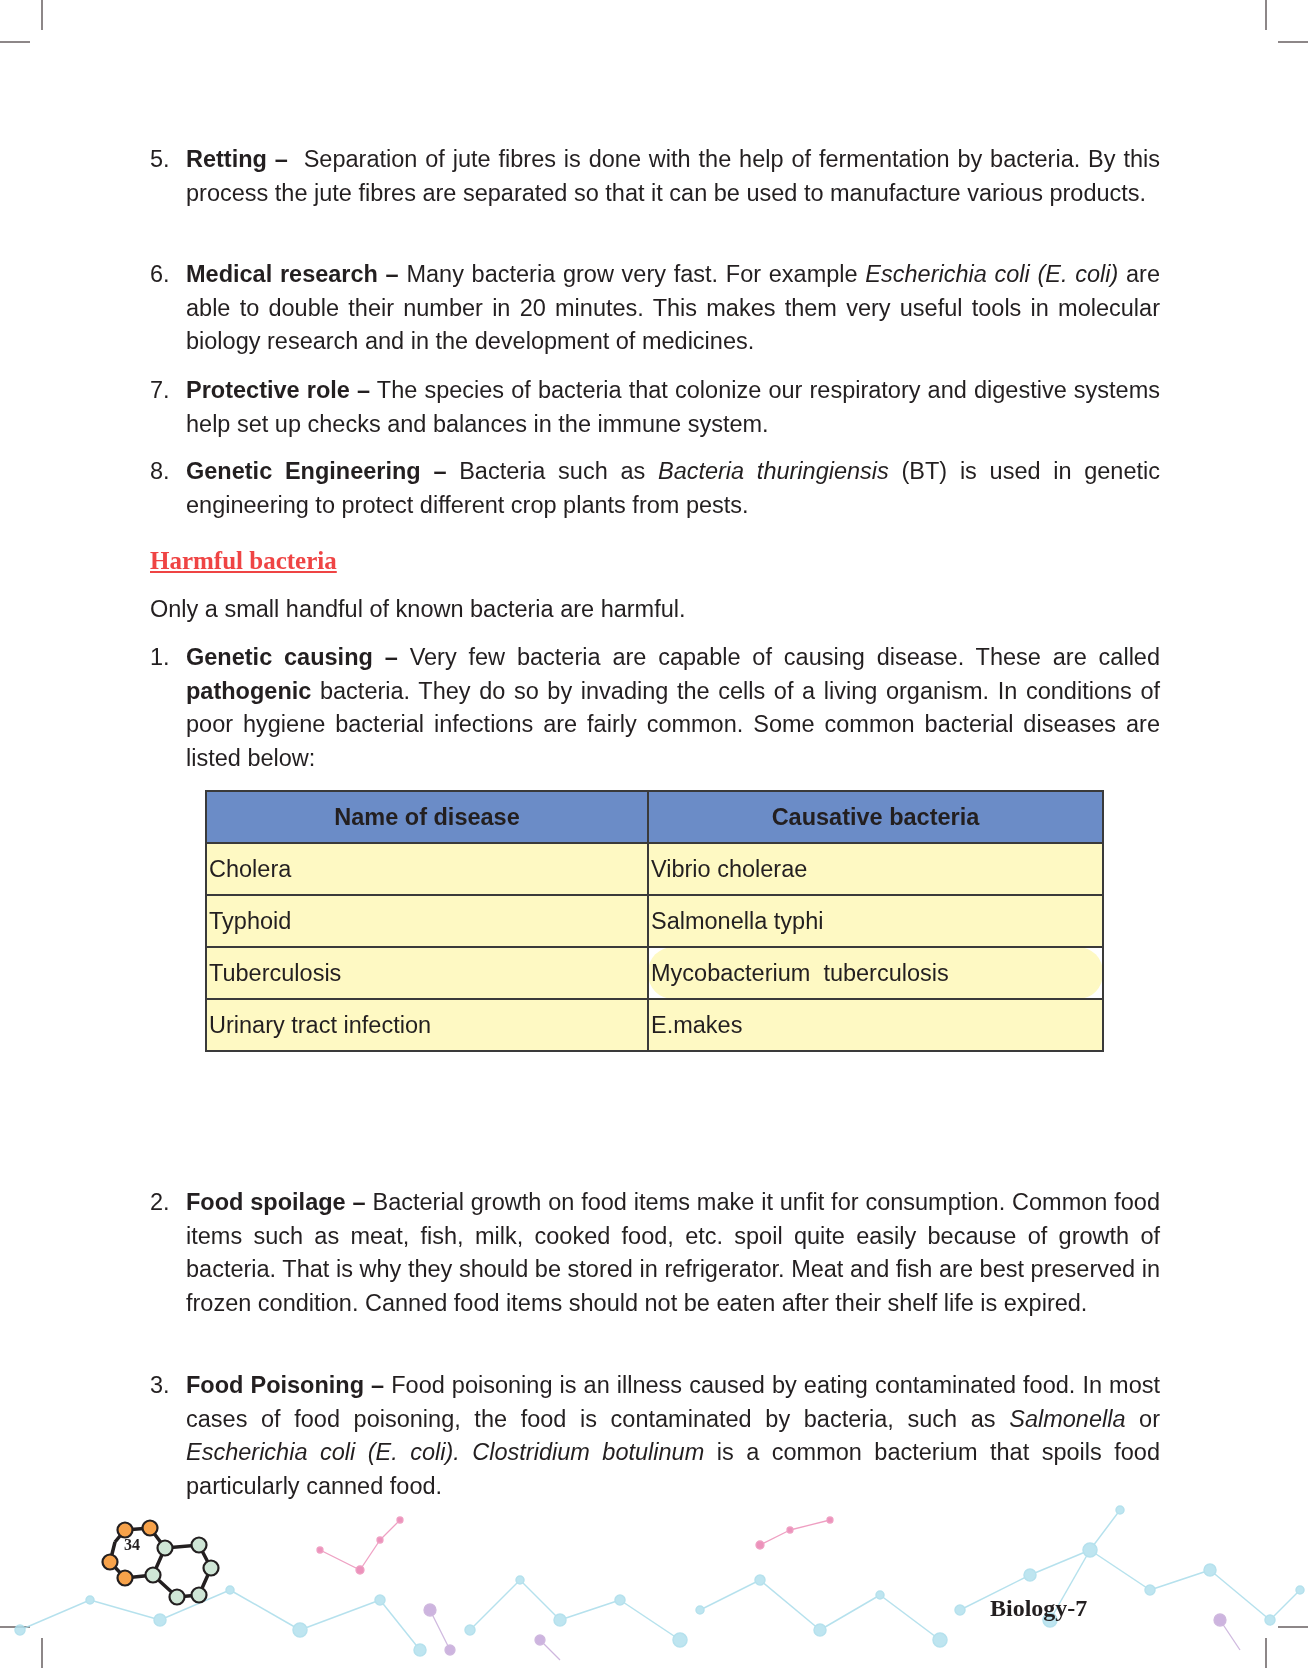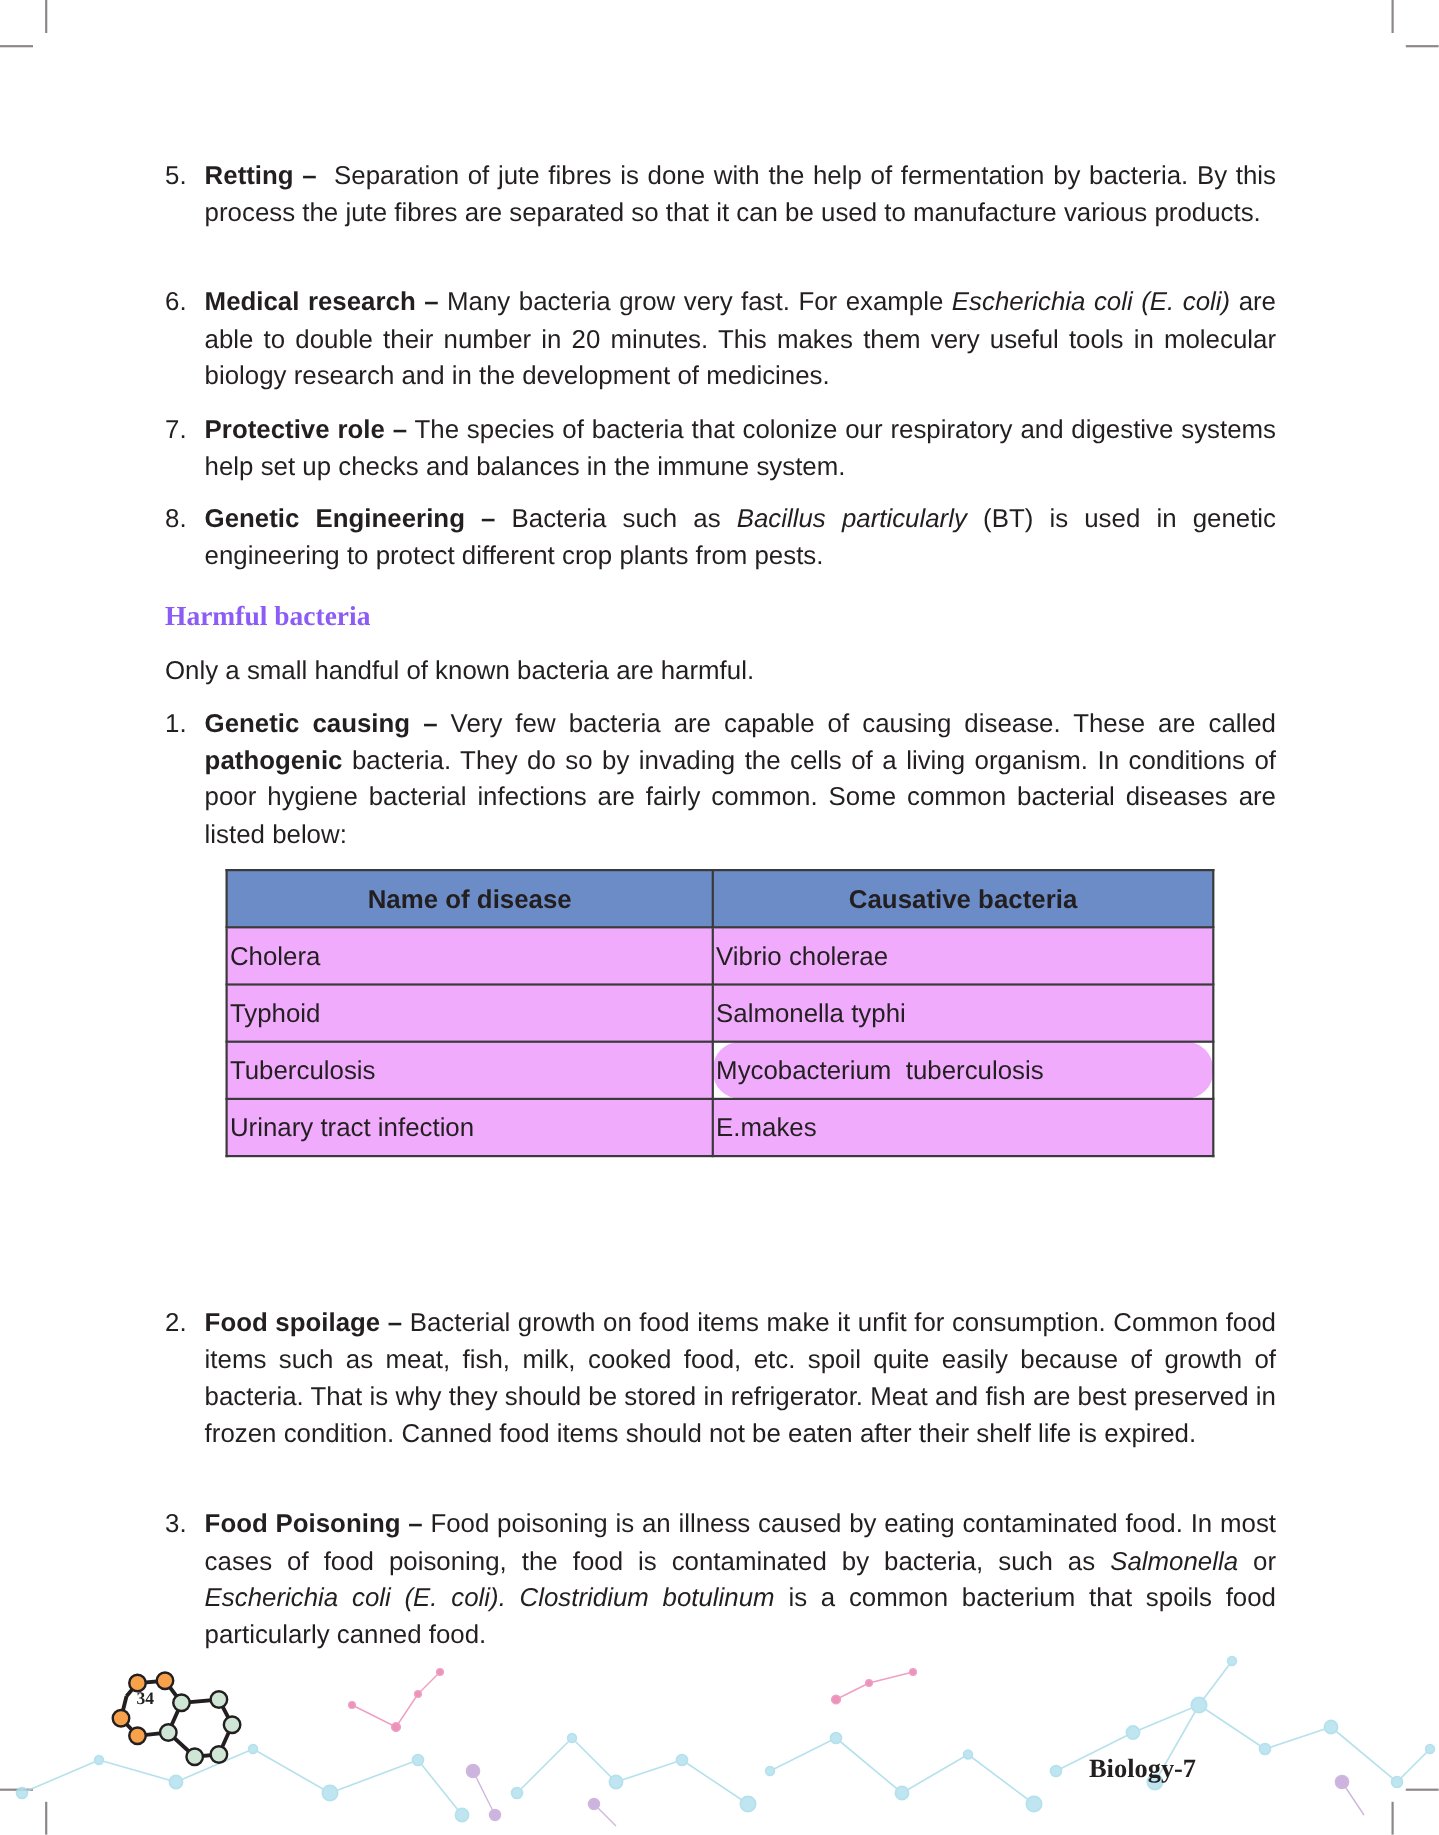--- a/index.html
+++ b/index.html
@@ -5,27 +5,27 @@
   html, body { margin:0; padding:0; }
   body { width:1308px; height:1668px; position:relative; background:#ffffff; overflow:hidden;
          font-family:"Liberation Sans", sans-serif; color:#231f20; }
   .crop { position:absolute; background:#8d8788; }
   .page-text { position:absolute; left:150px; width:1010px; font-size:23.5px; line-height:33.6px; }
   .item { position:absolute; left:0; width:1010px; }
   .num { position:absolute; left:0; top:0; width:36px; }
   .body { margin-left:36px; text-align:justify; }
   .body b { font-weight:bold; }
   .heading { position:absolute; left:0; font-family:"Liberation Serif", serif; font-weight:bold;
-             color:#8b5cf6; font-size:25px; }
+             color:#ef4444; font-size:25px;text-decoration:underline; }
   .plain { position:absolute; left:0; }
   table.dt { position:absolute; left:205px; top:790px; width:899px; border-collapse:collapse;
              font-size:23.5px; }
   table.dt th, table.dt td { border:2px solid #3a3a3a; height:50px; padding:0 2px; }
   table.dt th { background:#6b8cc7; font-weight:bold; text-align:center; color:#231f20; }
-  table.dt td { background:#f0abfc; text-align:left; }
+  table.dt td { background:#fef9c3; text-align:left; }
   table.dt col.c1 { width:442px; }
   .footer-num { position:absolute; left:124px; top:1536px; font-family:"Liberation Serif", serif;
                 font-weight:bold; font-size:16px; }
   .footer-title { position:absolute; left:990px; top:1595px; font-family:"Liberation Serif", serif;
                   font-weight:bold; font-size:24px; }
   svg.bg { position:absolute; left:0; top:1480px; }
 </style>
 </head>
 <body>
 
@@ -158,21 +158,21 @@
     <div class="body">
       <b>Protective role –</b>
       <span>The species of bacteria that colonize our respiratory and digestive systems help set up checks and balances in the immune system.</span>
     </div>
   </div>
 
   <div class="item" style="top:455px;">
     <span class="num">8.</span>
     <div class="body">
       <b>Genetic Engineering –</b>
-      <span>Bacteria such as </span><i>Bacillus particularly</i><span> (BT) is used in genetic engineering to protect different crop plants from pests.</span>
+      <span>Bacteria such as </span><i>Bacteria thuringiensis</i><span> (BT) is used in genetic engineering to protect different crop plants from pests.</span>
     </div>
   </div>
 
   <div class="heading" style="top:544px;">Harmful bacteria</div>
   <div class="plain" style="top:593px;">Only a small handful of known bacteria are harmful.</div>
 
   <div class="item" style="top:641px;">
     <span class="num">1.</span>
     <div class="body">
       <b>Genetic causing –</b>

